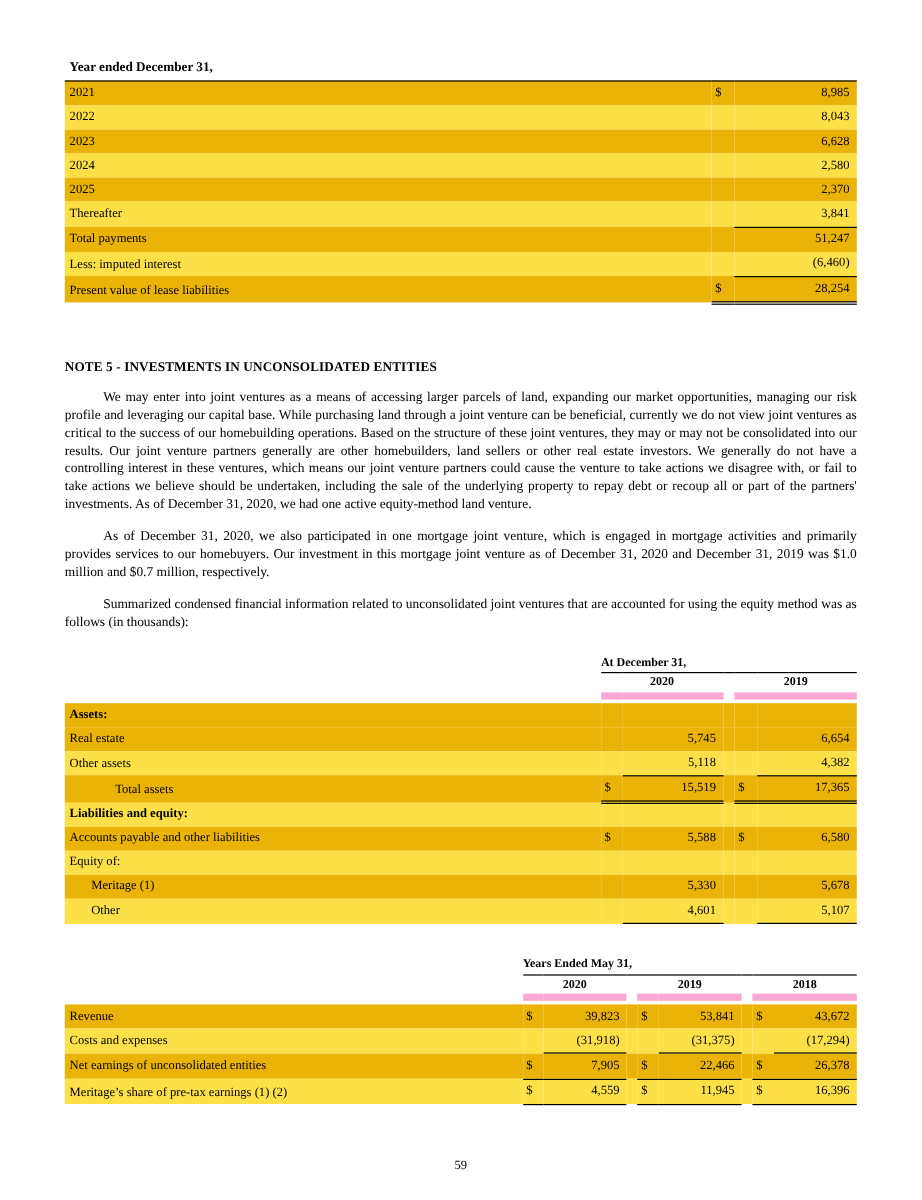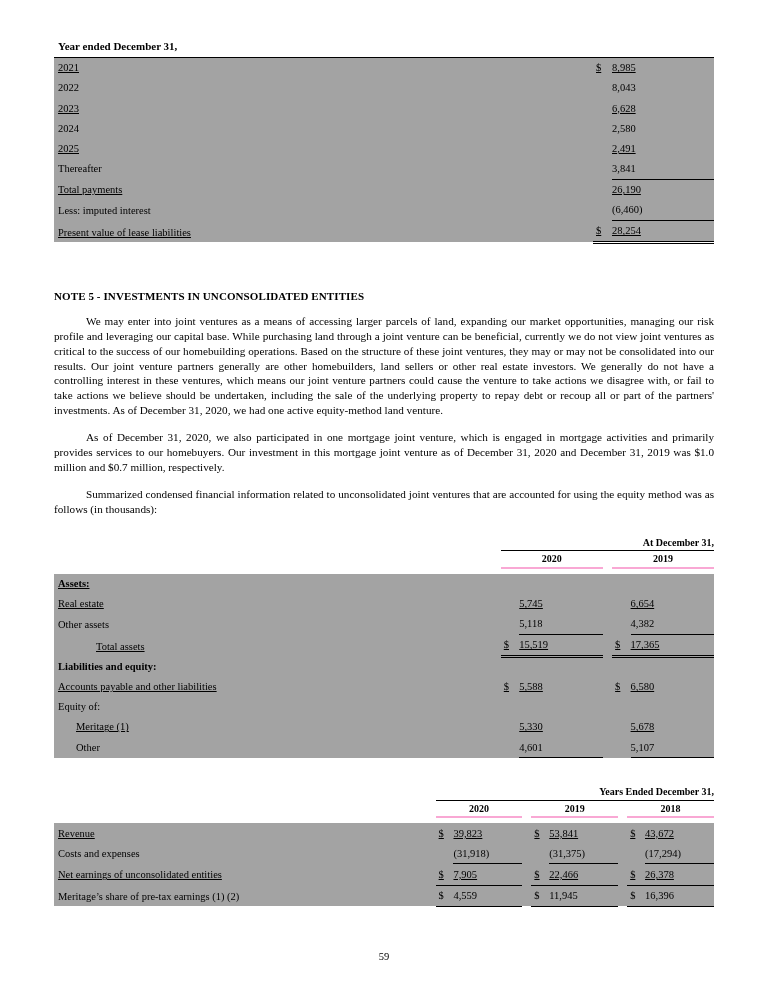--- a/index.html
+++ b/index.html
@@ -12,49 +12,50 @@
     height: 1000px;
     font-family: "Liberation Serif", serif;
     color: #000000;
     position: relative;
   }
   .page {
     position: relative;
     width: 768px;
     height: 1000px;
     box-sizing: border-box;
-    padding: 38px 54px 0 54px;
+    padding: 48px 54px 0 54px;
   }
 
   
   table {
     border-collapse: collapse;
     width: 100%;
     font-size: 10.5px;
     line-height: 1.25;
   }
   td, th {
     padding: 0;
     vertical-align: bottom;
     font-weight: normal;
   }
-  .row-shade { background: #a3a3a3; text-decoration: underline; }
-  .row-plain { background: #a3a3a3; }
+  .row-shade { background: #eab308; }
+  .row-plain { background: #fde047; }
 
   .lbl {
     padding: 3.5px 0 3.5px 4px;
     text-align: left;
     white-space: nowrap;
   }
   .cur {
     width: 14px;
     text-align: left;
     padding: 3.5px 0 3.5px 3px;
   }
   .num {
+    text-align: right;
     padding: 3.5px 6px 3.5px 0;
     white-space: nowrap;
   }
   .gap { width: 10px; }
   .bb { border-bottom: 1px solid #000; }
   .dbb { border-bottom: 3px double #000; }
 
   .bold { font-weight: bold; }
   .indent1 { padding-left: 22px; }
   .indent2 { padding-left: 42px; }
@@ -82,46 +83,46 @@
     font-size: 11.2px;
     line-height: 1.33;
     margin: 12px 0 0 0;
     text-align: justify;
     text-indent: 32px;
   }
 
   
   .jv-wrap { margin-top: 20px; }
   .spanhead {
-    text-align: right;
+    text-align: left;
     font-weight: bold;
     font-size: 10px;
     padding-bottom: 1px;
     border-bottom: 1px solid #000;
   }
   .colhead {
     text-align: center;
     font-weight: bold;
     font-size: 10px;
     padding: 2px 0 1px 0;
-    border-bottom: 2px solid #f9a8d4;
+    border-bottom: 6px solid #f9a8d4;
   }
   .hd-spacer { height: 6px; }
 
   .jv-table .lbl { width: 420px; }
   .jv-table .cur { width: 16px; }
   .jv-table .num { width: 80px; }
 
   .inc-table .lbl { width: 400px; }
   .inc-table .cur { width: 16px; }
   .inc-table .num { width: 66px; }
 
   .pagenum {
     position: absolute;
-    bottom: 38px;
+    bottom: 23px;
     left: 0;
     width: 768px;
     text-align: center;
     font-size: 10.5px;
   }
 </style>
 </head>
 <body>
 
 <div class="page">
@@ -149,31 +150,31 @@
         <td class="num">6,628</td>
       </tr>
       <tr class="row-plain">
         <td class="lbl">2024</td>
         <td class="cur"></td>
         <td class="num">2,580</td>
       </tr>
       <tr class="row-shade">
         <td class="lbl">2025</td>
         <td class="cur"></td>
-        <td class="num">2,491</td>
+        <td class="num">2,370</td>
       </tr>
       <tr class="row-plain">
         <td class="lbl">Thereafter</td>
         <td class="cur"></td>
         <td class="num bb">3,841</td>
       </tr>
       <tr class="row-shade">
         <td class="lbl">Total payments</td>
         <td class="cur"></td>
-        <td class="num">26,190</td>
+        <td class="num">51,247</td>
       </tr>
       <tr class="row-plain">
         <td class="lbl">Less: imputed interest</td>
         <td class="cur"></td>
         <td class="num bb">(6,460)</td>
       </tr>
       <tr class="row-shade">
         <td class="lbl">Present value of lease liabilities</td>
         <td class="cur dbb">$</td>
         <td class="num dbb">28,254</td>
@@ -303,21 +304,21 @@
 
       </tbody>
     </table>
   </div>
 
   <div class="jv-wrap" style="margin-top:28px;">
     <table class="inc-table">
       <thead>
         <tr>
           <td></td>
-          <td class="spanhead" colspan="8">Years Ended December 31,</td>
+          <td class="spanhead" colspan="8">Years Ended May 31,</td>
         </tr>
         <tr>
           <td></td>
           <td class="colhead" colspan="2">2020</td>
           <td class="gap"></td>
           <td class="colhead" colspan="2">2019</td>
           <td class="gap"></td>
           <td class="colhead" colspan="2">2018</td>
         </tr>
         <tr class="hd-spacer">

